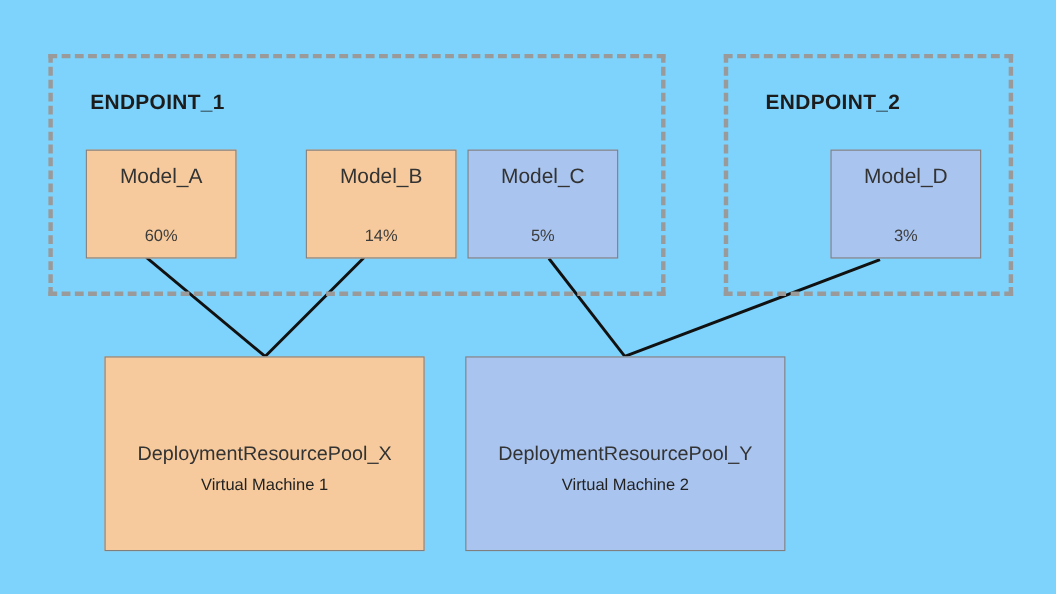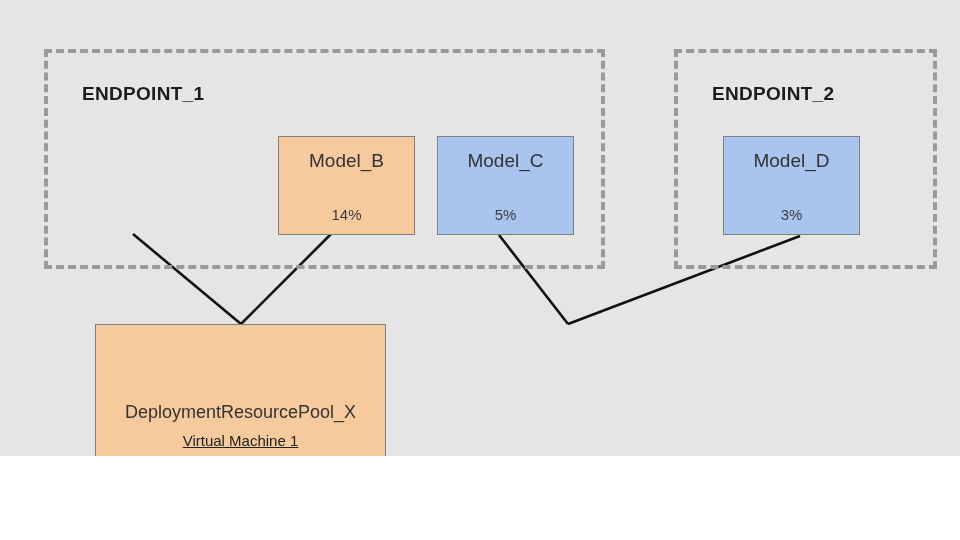--- a/index.html
+++ b/index.html
@@ -4,40 +4,40 @@
 <style>
   html, body {
     margin: 0;
     padding: 0;
     background: #ffffff;
     font-family: "Liberation Sans", sans-serif;
   }
   .canvas {
     position: relative;
     width: 960px;
-    height: 456px;
-    background: #e5e5e5;
+    height: 540px;
+    background: #7dd3fc;
     overflow: hidden;
   }
   .connectors {
     position: absolute;
     left: 0;
     top: 0;
     width: 960px;
     height: 540px;
     pointer-events: none;
   }
   .endpoint {
     position: absolute;
     box-sizing: border-box;
     border: 4px dashed #9a9a9a;
     background: transparent;
   }
   .endpoint-1 { left: 44px;  top: 49px; width: 561px; height: 220px; }
-  .endpoint-2 { left: 674px; top: 49px; width: 263px; height: 220px; }
+  .endpoint-2 { left: 658px; top: 49px; width: 263px; height: 220px; }
   .endpoint-label {
     position: absolute;
     top: 30px;
     left: 34px;
     font-size: 19px;
     font-weight: 700;
     color: #1c1c1c;
     letter-spacing: 0.3px;
     white-space: nowrap;
   }
@@ -49,22 +49,22 @@
     top: 136px;
     border: 1.5px solid #7f7f7f;
     display: flex;
     flex-direction: column;
     align-items: center;
     justify-content: space-between;
     padding: 13px 0 11px 0;
   }
   .model-a { left: 78px; }
   .model-b { left: 257px; margin-left: 21px; }
-  .model-c { left: 437px; }
-  .model-d { left: 723px; }
+  .model-c { left: 425px; }
+  .model-d { left: 755px; }
   .fill-orange { background: #f6ca9c; }
   .fill-blue   { background: #a9c4ef; }
   .model-label {
     font-size: 19px;
     color: #333333;
     white-space: nowrap;
   }
   .model-traffic {
     font-size: 15px;
     color: #3d3d3d;
@@ -88,21 +88,20 @@
   .pool-label {
     font-size: 18px;
     color: #333333;
     white-space: nowrap;
   }
   .pool-sublabel {
     margin-top: 9px;
     font-size: 15px;
     color: #222222;
     white-space: nowrap;
-    text-decoration: underline;
   }
 </style>
 </head>
 <body>
 
 <div class="canvas">
 
   <svg class="connectors" viewBox="0 0 960 540">
     <line x1="133" y1="234" x2="241" y2="324" stroke="#111111" stroke-width="2.6"></line>
     <line x1="331" y1="234" x2="241" y2="324" stroke="#111111" stroke-width="2.6"></line>
@@ -111,20 +110,24 @@
   </svg>
 
   <div class="endpoint endpoint-1">
     <div class="endpoint-label">ENDPOINT_1</div>
   </div>
 
   <div class="endpoint endpoint-2">
     <div class="endpoint-label">ENDPOINT_2</div>
   </div>
 
+  <div class="model model-a fill-orange">
+    <div class="model-label">Model_A</div>
+    <div class="model-traffic">60%</div>
+  </div>
 
   <div class="model model-b fill-orange">
     <div class="model-label">Model_B</div>
     <div class="model-traffic">14%</div>
   </div>
 
   <div class="model model-c fill-blue">
     <div class="model-label">Model_C</div>
     <div class="model-traffic">5%</div>
   </div>
@@ -132,14 +135,18 @@
   <div class="model model-d fill-blue">
     <div class="model-label">Model_D</div>
     <div class="model-traffic">3%</div>
   </div>
 
   <div class="pool pool-x fill-orange">
     <div class="pool-label">DeploymentResourcePool_X</div>
     <div class="pool-sublabel">Virtual Machine 1</div>
   </div>
 
+  <div class="pool pool-y fill-blue">
+    <div class="pool-label">DeploymentResourcePool_Y</div>
+    <div class="pool-sublabel">Virtual Machine 2</div>
+  </div>
 
 </div>
 
 </body></html>

